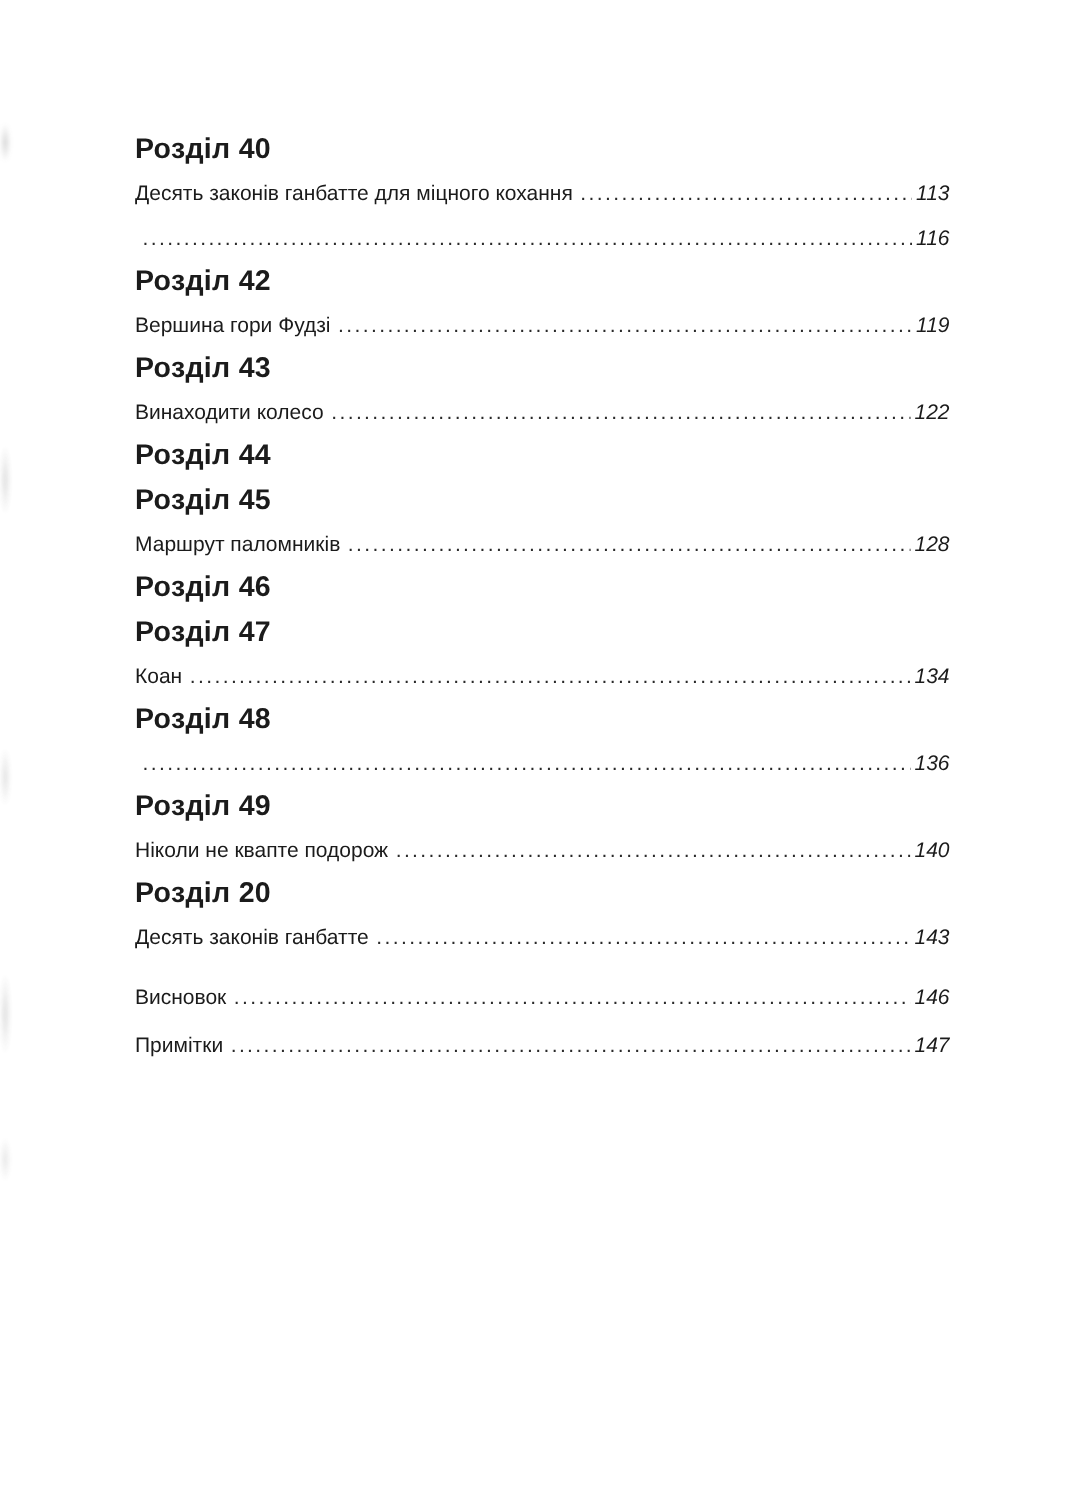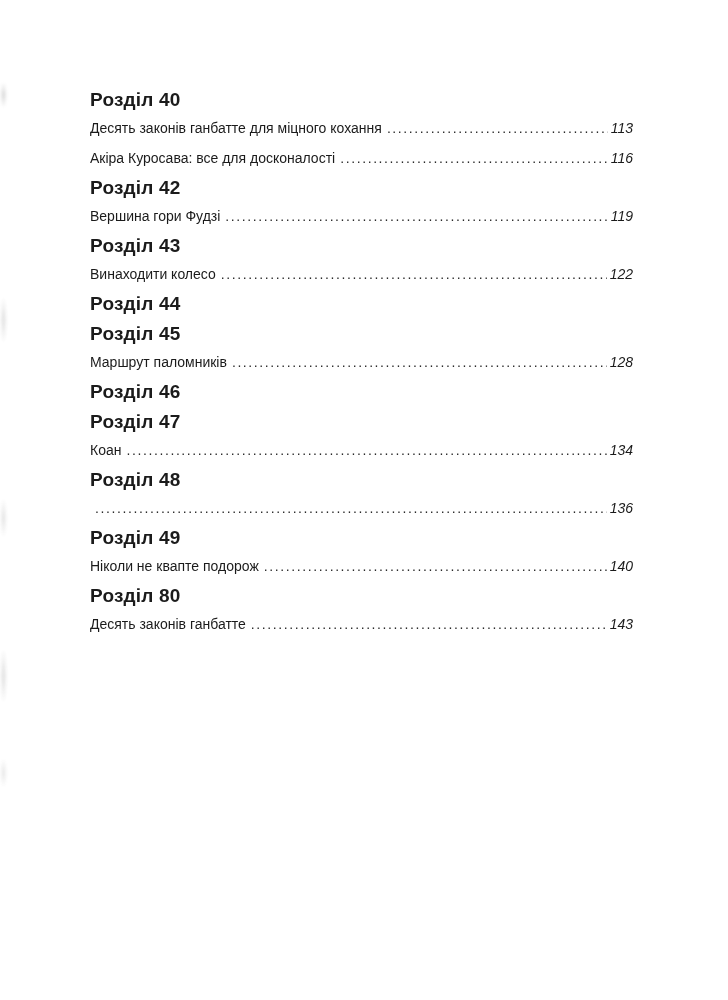--- a/index.html
+++ b/index.html
@@ -88,21 +88,20 @@
     <div class="chapter">Розділ 40</div>
     <div class="row">
       <span class="title">Десять законів ганбатте для міцного кохання</span>
       <span class="leader"></span>
       <span class="pagenum">113</span>
     </div>
   </div>
 
   <div class="entry">
     <div class="row">
-      <span class="title">Акіра Куросава: все для досконалості</span>
       <span class="leader"></span>
       <span class="pagenum">116</span>
     </div>
   </div>
 
   <div class="entry">
     <div class="chapter">Розділ 42</div>
     <div class="row">
       <span class="title">Вершина гори Фудзі</span>
       <span class="leader"></span>
@@ -156,28 +155,44 @@
   <div class="entry">
     <div class="chapter">Розділ 49</div>
     <div class="row">
       <span class="title">Ніколи не квапте подорож</span>
       <span class="leader"></span>
       <span class="pagenum">140</span>
     </div>
   </div>
 
   <div class="entry">
-    <div class="chapter">Розділ 80</div>
+    <div class="chapter">Розділ 20</div>
     <div class="row">
       <span class="title">Десять законів ганбатте</span>
       <span class="leader"></span>
       <span class="pagenum">143</span>
     </div>
   </div>
 
+  <div class="singles-group">
+    <div class="entry">
+      <div class="row">
+        <span class="title">Висновок</span>
+        <span class="leader"></span>
+        <span class="pagenum">146</span>
+      </div>
+    </div>
+    <div class="entry">
+      <div class="row">
+        <span class="title">Примітки</span>
+        <span class="leader"></span>
+        <span class="pagenum">147</span>
+      </div>
+    </div>
+  </div>
 
 </div>
 
 <div class="scan-mark m1"></div>
 <div class="scan-mark m2"></div>
 <div class="scan-mark m3"></div>
 <div class="scan-mark m4"></div>
 <div class="scan-mark m5"></div>
 
 </body></html>

